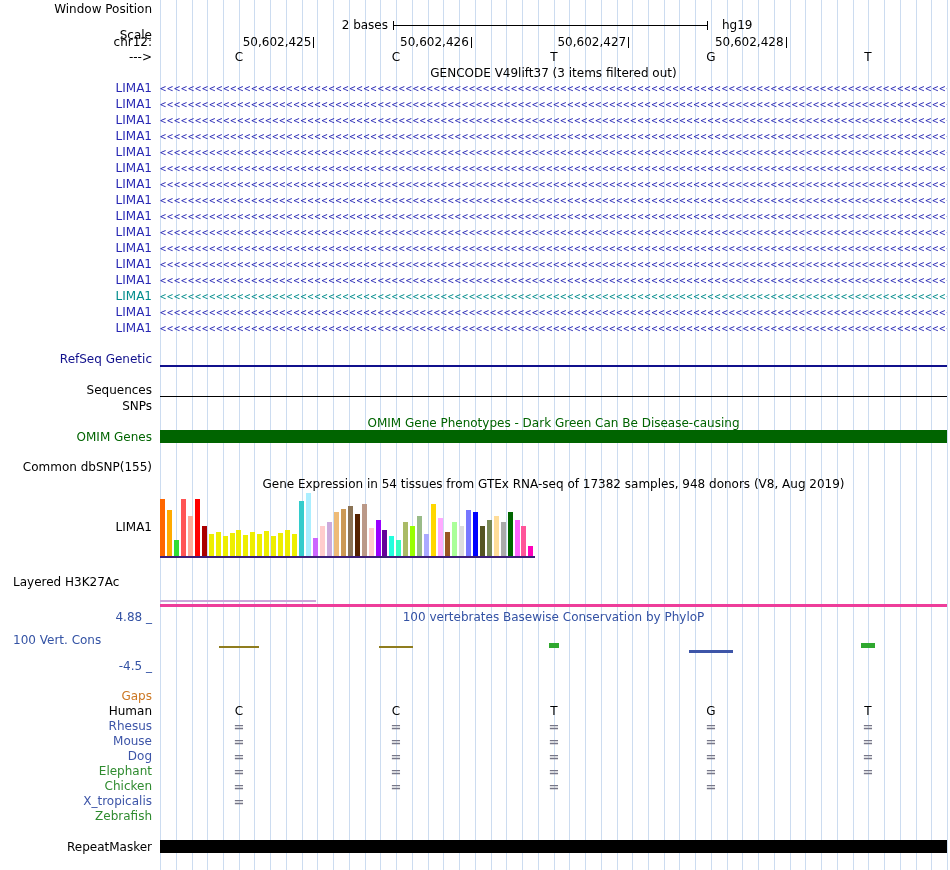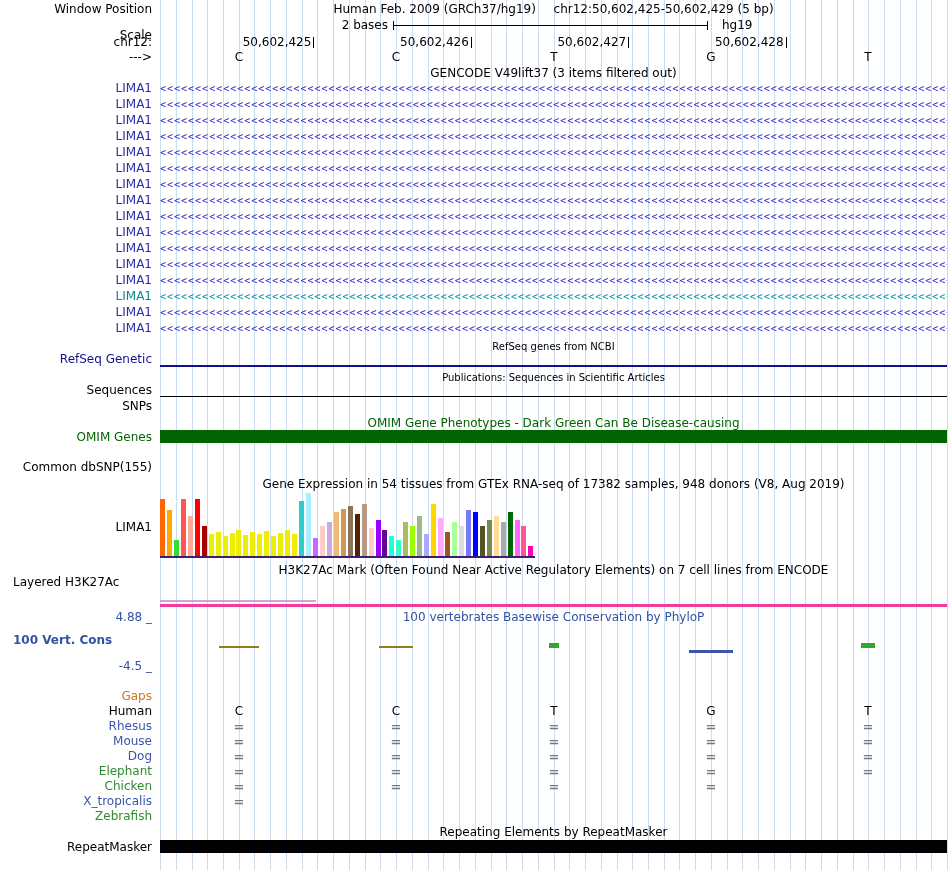--- a/index.html
+++ b/index.html
@@ -64,25 +64,20 @@
       <div class="abs" style="left: 852.6px; top: 0px; width: 1px; height: 870px; background: rgb(204, 220, 240);"></div>
       <div class="abs" style="left: 868.3px; top: 0px; width: 1px; height: 870px; background: rgb(204, 220, 240);"></div>
       <div class="abs" style="left: 884px; top: 0px; width: 1px; height: 870px; background: rgb(204, 220, 240);"></div>
       <div class="abs" style="left: 899.8px; top: 0px; width: 1px; height: 870px; background: rgb(204, 220, 240);"></div>
       <div class="abs" style="left: 915.5px; top: 0px; width: 1px; height: 870px; background: rgb(204, 220, 240);"></div>
       <div class="abs" style="left: 931.3px; top: 0px; width: 1px; height: 870px; background: rgb(204, 220, 240);"></div>
       <div class="abs" style="left: 947px; top: 0px; width: 1px; height: 870px; background: rgb(204, 220, 240);"></div>
     </div>
 
   <div class="label" style="top:3px">Window Position</div>
-  <div class="ctitle" style="top:3px">
-    <span>Human Feb. 2009 (GRCh37/hg19)</span>
-    <span style="display:inline-block;width:10px"></span>
-    <span>chr12:50,602,425-50,602,429 (5 bp)</span>
-  </div>
 
   <div class="label" style="top:29px">Scale</div>
   <div class="abs" style="top:19px;left:288px;width:100px;text-align:right;font-size:12px;line-height:13px">2 bases</div>
   <div class="abs" style="top:19px;left:393px;width:315px;height:13px">
     <div class="abs" style="left:0;top:2px;width:1px;height:9px;background:#000"></div>
     <div class="abs" style="left:0;right:0;top:6px;height:1px;background:#000"></div>
     <div class="abs" style="right:0;top:2px;width:1px;height:9px;background:#000"></div>
   </div>
   <div class="abs" style="top:19px;left:722px;font-size:12px;line-height:13px">hg19</div>
 
@@ -136,25 +131,23 @@
       <div class="abs" style="left: 0px; top: 274px; width: 152px; text-align: right; font-size: 12px; line-height: 13px; color: rgb(40, 40, 180);">LIMA1</div>
       <div class="abs" style="left: 160px; top: 274px; width: 787px; height: 13px; overflow: hidden; white-space: nowrap; font-size: 10px; line-height: 13px; letter-spacing: 1px; color: rgb(40, 40, 180); font-family: &quot;DejaVu Sans Mono&quot;, monospace;">&lt;&lt;&lt;&lt;&lt;&lt;&lt;&lt;&lt;&lt;&lt;&lt;&lt;&lt;&lt;&lt;&lt;&lt;&lt;&lt;&lt;&lt;&lt;&lt;&lt;&lt;&lt;&lt;&lt;&lt;&lt;&lt;&lt;&lt;&lt;&lt;&lt;&lt;&lt;&lt;&lt;&lt;&lt;&lt;&lt;&lt;&lt;&lt;&lt;&lt;&lt;&lt;&lt;&lt;&lt;&lt;&lt;&lt;&lt;&lt;&lt;&lt;&lt;&lt;&lt;&lt;&lt;&lt;&lt;&lt;&lt;&lt;&lt;&lt;&lt;&lt;&lt;&lt;&lt;&lt;&lt;&lt;&lt;&lt;&lt;&lt;&lt;&lt;&lt;&lt;&lt;&lt;&lt;&lt;&lt;&lt;&lt;&lt;&lt;&lt;&lt;&lt;&lt;&lt;&lt;&lt;&lt;&lt;&lt;&lt;&lt;&lt;&lt;&lt;&lt;&lt;&lt;&lt;&lt;&lt;&lt;&lt;&lt;&lt;&lt;&lt;&lt;&lt;&lt;&lt;</div>
       <div class="abs" style="left: 0px; top: 290px; width: 152px; text-align: right; font-size: 12px; line-height: 13px; color: rgb(0, 139, 139);">LIMA1</div>
       <div class="abs" style="left: 160px; top: 290px; width: 787px; height: 13px; overflow: hidden; white-space: nowrap; font-size: 10px; line-height: 13px; letter-spacing: 1px; color: rgb(0, 139, 139); font-family: &quot;DejaVu Sans Mono&quot;, monospace;">&lt;&lt;&lt;&lt;&lt;&lt;&lt;&lt;&lt;&lt;&lt;&lt;&lt;&lt;&lt;&lt;&lt;&lt;&lt;&lt;&lt;&lt;&lt;&lt;&lt;&lt;&lt;&lt;&lt;&lt;&lt;&lt;&lt;&lt;&lt;&lt;&lt;&lt;&lt;&lt;&lt;&lt;&lt;&lt;&lt;&lt;&lt;&lt;&lt;&lt;&lt;&lt;&lt;&lt;&lt;&lt;&lt;&lt;&lt;&lt;&lt;&lt;&lt;&lt;&lt;&lt;&lt;&lt;&lt;&lt;&lt;&lt;&lt;&lt;&lt;&lt;&lt;&lt;&lt;&lt;&lt;&lt;&lt;&lt;&lt;&lt;&lt;&lt;&lt;&lt;&lt;&lt;&lt;&lt;&lt;&lt;&lt;&lt;&lt;&lt;&lt;&lt;&lt;&lt;&lt;&lt;&lt;&lt;&lt;&lt;&lt;&lt;&lt;&lt;&lt;&lt;&lt;&lt;&lt;&lt;&lt;&lt;&lt;&lt;&lt;&lt;&lt;&lt;&lt;&lt;</div>
       <div class="abs" style="left: 0px; top: 306px; width: 152px; text-align: right; font-size: 12px; line-height: 13px; color: rgb(40, 40, 180);">LIMA1</div>
       <div class="abs" style="left: 160px; top: 306px; width: 787px; height: 13px; overflow: hidden; white-space: nowrap; font-size: 10px; line-height: 13px; letter-spacing: 1px; color: rgb(40, 40, 180); font-family: &quot;DejaVu Sans Mono&quot;, monospace;">&lt;&lt;&lt;&lt;&lt;&lt;&lt;&lt;&lt;&lt;&lt;&lt;&lt;&lt;&lt;&lt;&lt;&lt;&lt;&lt;&lt;&lt;&lt;&lt;&lt;&lt;&lt;&lt;&lt;&lt;&lt;&lt;&lt;&lt;&lt;&lt;&lt;&lt;&lt;&lt;&lt;&lt;&lt;&lt;&lt;&lt;&lt;&lt;&lt;&lt;&lt;&lt;&lt;&lt;&lt;&lt;&lt;&lt;&lt;&lt;&lt;&lt;&lt;&lt;&lt;&lt;&lt;&lt;&lt;&lt;&lt;&lt;&lt;&lt;&lt;&lt;&lt;&lt;&lt;&lt;&lt;&lt;&lt;&lt;&lt;&lt;&lt;&lt;&lt;&lt;&lt;&lt;&lt;&lt;&lt;&lt;&lt;&lt;&lt;&lt;&lt;&lt;&lt;&lt;&lt;&lt;&lt;&lt;&lt;&lt;&lt;&lt;&lt;&lt;&lt;&lt;&lt;&lt;&lt;&lt;&lt;&lt;&lt;&lt;&lt;&lt;&lt;&lt;&lt;&lt;</div>
       <div class="abs" style="left: 0px; top: 322px; width: 152px; text-align: right; font-size: 12px; line-height: 13px; color: rgb(40, 40, 180);">LIMA1</div>
       <div class="abs" style="left: 160px; top: 322px; width: 787px; height: 13px; overflow: hidden; white-space: nowrap; font-size: 10px; line-height: 13px; letter-spacing: 1px; color: rgb(40, 40, 180); font-family: &quot;DejaVu Sans Mono&quot;, monospace;">&lt;&lt;&lt;&lt;&lt;&lt;&lt;&lt;&lt;&lt;&lt;&lt;&lt;&lt;&lt;&lt;&lt;&lt;&lt;&lt;&lt;&lt;&lt;&lt;&lt;&lt;&lt;&lt;&lt;&lt;&lt;&lt;&lt;&lt;&lt;&lt;&lt;&lt;&lt;&lt;&lt;&lt;&lt;&lt;&lt;&lt;&lt;&lt;&lt;&lt;&lt;&lt;&lt;&lt;&lt;&lt;&lt;&lt;&lt;&lt;&lt;&lt;&lt;&lt;&lt;&lt;&lt;&lt;&lt;&lt;&lt;&lt;&lt;&lt;&lt;&lt;&lt;&lt;&lt;&lt;&lt;&lt;&lt;&lt;&lt;&lt;&lt;&lt;&lt;&lt;&lt;&lt;&lt;&lt;&lt;&lt;&lt;&lt;&lt;&lt;&lt;&lt;&lt;&lt;&lt;&lt;&lt;&lt;&lt;&lt;&lt;&lt;&lt;&lt;&lt;&lt;&lt;&lt;&lt;&lt;&lt;&lt;&lt;&lt;&lt;&lt;&lt;&lt;&lt;&lt;</div>
     </div>
 
-  <div class="ctitle small" style="top:340px">RefSeq genes from NCBI</div>
   <div class="label" style="top: 353px; color: rgb(16, 16, 140);">RefSeq Genetic</div>
   <div class="abs" style="top: 365px; left: 160px; width: 787px; height: 2px; background: rgb(16, 16, 140);"></div>
 
-  <div class="ctitle small" style="top:371px">Publications: Sequences in Scientific Articles</div>
   <div class="label" style="top:384px">Sequences</div>
   <div class="abs" style="top:396px;left:160px;width:787px;height:1px;background:#000"></div>
   <div class="label" style="top:400px">SNPs</div>
 
   <div class="ctitle" style="top: 417px; color: rgb(0, 100, 0);">OMIM Gene Phenotypes - Dark Green Can Be Disease-causing</div>
   <div class="label" style="top: 431px; color: rgb(0, 100, 0);">OMIM Genes</div>
   <div class="abs" style="top: 430px; left: 160px; width: 787px; height: 13px; background: rgb(0, 100, 0);"></div>
 
   <div class="label" style="top:461px">Common dbSNP(155)</div>
 
@@ -211,28 +204,27 @@
       <div class="abs" style="left: 486.7px; top: 520px; width: 5px; height: 36px; background: rgb(119, 136, 85);"></div>
       <div class="abs" style="left: 493.6px; top: 516px; width: 5px; height: 40px; background: rgb(255, 221, 153);"></div>
       <div class="abs" style="left: 500.6px; top: 522px; width: 5px; height: 34px; background: rgb(170, 170, 170);"></div>
       <div class="abs" style="left: 507.5px; top: 512px; width: 5px; height: 44px; background: rgb(0, 102, 0);"></div>
       <div class="abs" style="left: 514.5px; top: 520px; width: 5px; height: 36px; background: rgb(255, 102, 255);"></div>
       <div class="abs" style="left: 521.4px; top: 526px; width: 5px; height: 30px; background: rgb(255, 85, 153);"></div>
       <div class="abs" style="left: 528.4px; top: 546px; width: 5px; height: 10px; background: rgb(255, 0, 187);"></div>
     </div>
   <div class="abs" style="top: 556px; left: 160px; width: 375px; height: 2px; background: rgb(60, 30, 120);"></div>
 
-  <div class="ctitle" style="top:564px">H3K27Ac Mark (Often Found Near Active Regulatory Elements) on 7 cell lines from ENCODE</div>
   <div class="label-left" style="top:576px">Layered H3K27Ac</div>
   <div class="abs" style="top: 600px; left: 160px; width: 156px; height: 2px; background: rgb(201, 167, 217);"></div>
   <div class="abs" style="top: 604px; left: 160px; width: 787px; height: 3px; background: rgb(238, 61, 154);"></div>
 
   <div class="label" style="top: 611px; color: rgb(51, 82, 164);">4.88 _</div>
   <div class="ctitle" style="top: 611px; color: rgb(51, 82, 164);">100 vertebrates Basewise Conservation by PhyloP</div>
-  <div class="label-left" style="top: 634px; color: rgb(51, 82, 164); font-weight: bold;">100 Vert. Cons</div>
+  <div class="label-left" style="top: 634px; color: rgb(51, 82, 164);">100 Vert. Cons</div>
   <div class="label" style="top: 660px; color: rgb(51, 82, 164);">-4.5 _</div>
   <div id="cons-items">
       <div class="abs" style="left: 219px; top: 646px; width: 40px; height: 2px; background: rgb(143, 125, 30);"></div>
       <div class="abs" style="left: 379px; top: 646px; width: 34px; height: 2px; background: rgb(143, 125, 30);"></div>
       <div class="abs" style="left: 549px; top: 643px; width: 10px; height: 5px; background: rgb(47, 168, 47);"></div>
       <div class="abs" style="left: 689px; top: 650px; width: 44px; height: 3px; background: rgb(61, 85, 168);"></div>
       <div class="abs" style="left: 861px; top: 643px; width: 14px; height: 5px; background: rgb(47, 168, 47);"></div>
     </div>
 
   <div id="species-rows">
@@ -270,16 +262,15 @@
       <div class="abs" style="left: 0px; top: 780px; width: 152px; text-align: right; font-size: 12px; line-height: 13px; color: rgb(47, 139, 47);">Chicken</div>
       <div class="abs" style="left: 231px; top: 780px; width: 16px; text-align: center; font-size: 13px; line-height: 13px; font-weight: bold; color: rgb(119, 119, 136);">=</div>
       <div class="abs" style="left: 388px; top: 780px; width: 16px; text-align: center; font-size: 13px; line-height: 13px; font-weight: bold; color: rgb(119, 119, 136);">=</div>
       <div class="abs" style="left: 546px; top: 780px; width: 16px; text-align: center; font-size: 13px; line-height: 13px; font-weight: bold; color: rgb(119, 119, 136);">=</div>
       <div class="abs" style="left: 703px; top: 780px; width: 16px; text-align: center; font-size: 13px; line-height: 13px; font-weight: bold; color: rgb(119, 119, 136);">=</div>
       <div class="abs" style="left: 0px; top: 795px; width: 152px; text-align: right; font-size: 12px; line-height: 13px; color: rgb(61, 85, 168);">X_tropicalis</div>
       <div class="abs" style="left: 231px; top: 795px; width: 16px; text-align: center; font-size: 13px; line-height: 13px; font-weight: bold; color: rgb(119, 119, 136);">=</div>
       <div class="abs" style="left: 0px; top: 810px; width: 152px; text-align: right; font-size: 12px; line-height: 13px; color: rgb(47, 139, 47);">Zebrafish</div>
     </div>
 
-  <div class="ctitle" style="top:826px">Repeating Elements by RepeatMasker</div>
   <div class="label" style="top:841px">RepeatMasker</div>
   <div class="abs" style="top: 840px; left: 160px; width: 787px; height: 13px; background: rgb(0, 0, 0);"></div>
 </div>
 
 </body></html>

